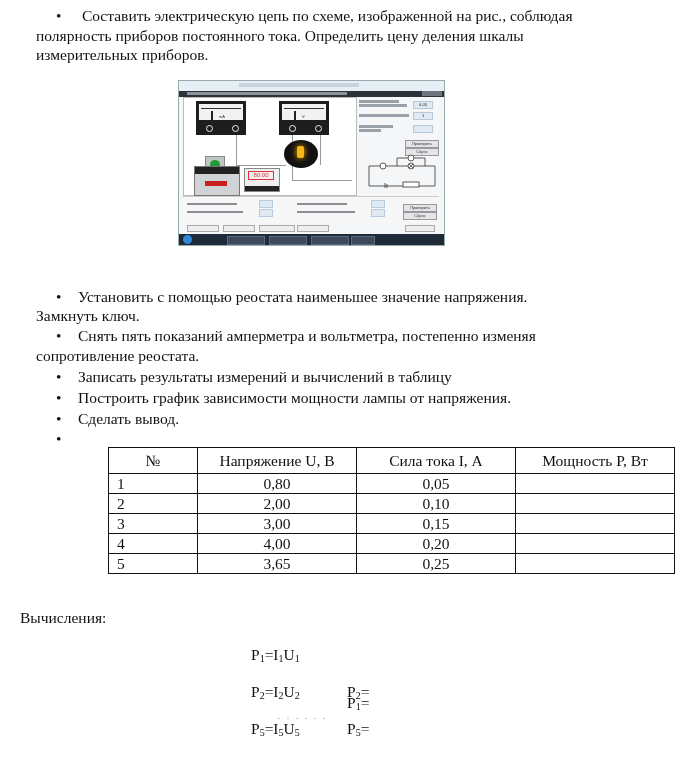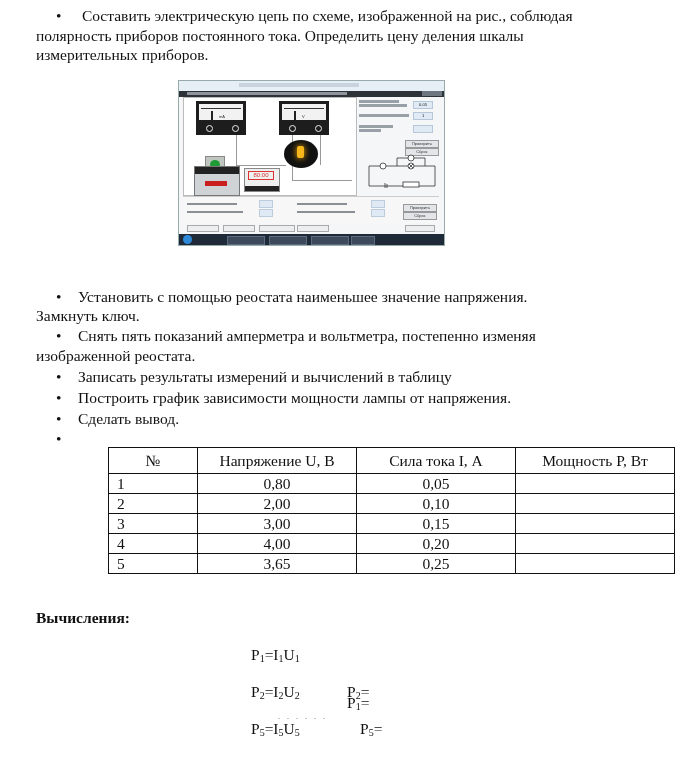--- a/index.html
+++ b/index.html
@@ -49,21 +49,21 @@
   .taskbar .task { position:absolute; top:2px; height:7px; background:#3c4a5c; border:1px solid #5c6b80; }
 
   
   table.data { position:absolute; left:108px; top:447px; border-collapse:collapse; font-family:"Liberation Serif", serif; font-size:15.5px; }
   table.data td, table.data th { border:1px solid #111; padding:0; height:19px; font-weight:normal; }
   table.data th { height:25px; }
   .c0 { width:88px; } .c1 { width:158px; } .c2 { width:158px; } .c3 { width:158px; }
   .c0.l { text-align:left; padding-left:8px; width:80px; }
   .ctr { text-align:center; }
 
-  .heading { position:absolute; left:36px; top:609px; font-weight:bold; font-size:15.5px; }
+  .heading { position:absolute; left:20px; top:609px; font-weight:normal; font-size:15.5px; }
   .formula { position:absolute; font-size:15.5px; }
   sub { font-size:10px; vertical-align:-2px; }
   .dots { position:absolute; left:278px; top:712px; font-size:8px; letter-spacing:7px; color:#444; }
 </style>
 </head>
 <body>
 
 <div class="p" style="top:6px;">
   <span class="indent"></span><span style="position:absolute;left:20px;">•</span>
   <span>Составить электрическую цепь по схеме, изображенной на рис., соблюдая</span>
@@ -171,21 +171,21 @@
 
 <div class="p" style="top:287px;">
   <span style="position:absolute;left:20px;">•</span>
   <span class="indent"></span><span>Установить с помощью реостата  наименьшее значение напряжения.</span>
 </div>
 <div class="p" style="top:306px;">Замкнуть  ключ.</div>
 <div class="p" style="top:326px;">
   <span style="position:absolute;left:20px;">•</span>
   <span class="indent"></span><span>Снять пять показаний  амперметра и вольтметра, постепенно изменяя</span>
 </div>
-<div class="p" style="top:346px;">изображенной реостата.</div>
+<div class="p" style="top:346px;">сопротивление реостата.</div>
 <div class="p" style="top:367px;">
   <span style="position:absolute;left:20px;">•</span>
   <span class="indent"></span><span>Записать результаты измерений и вычислений в таблицу</span>
 </div>
 <div class="p" style="top:388px;">
   <span style="position:absolute;left:20px;">•</span>
   <span class="indent"></span><span>Построить график зависимости мощности лампы от напряжения.</span>
 </div>
 <div class="p" style="top:409px;">
   <span style="position:absolute;left:20px;">•</span>
@@ -252,15 +252,15 @@
 </div>
 <div class="formula" style="left:347px;top:683px;">
   <span>P</span><sub>2</sub><span>=</span>
 </div>
 
 <div class="dots">......</div>
 
 <div class="formula" style="left:251px;top:720px;">
   <span>P</span><sub>5</sub><span>=I</span><sub>5</sub><span>U</span><sub>5</sub>
 </div>
-<div class="formula" style="left:347px;top:720px;margin-left:13px;">
+<div class="formula" style="left:347px;top:720px;">
   <span>P</span><sub>5</sub><span>=</span>
 </div>
 
 </body></html>

